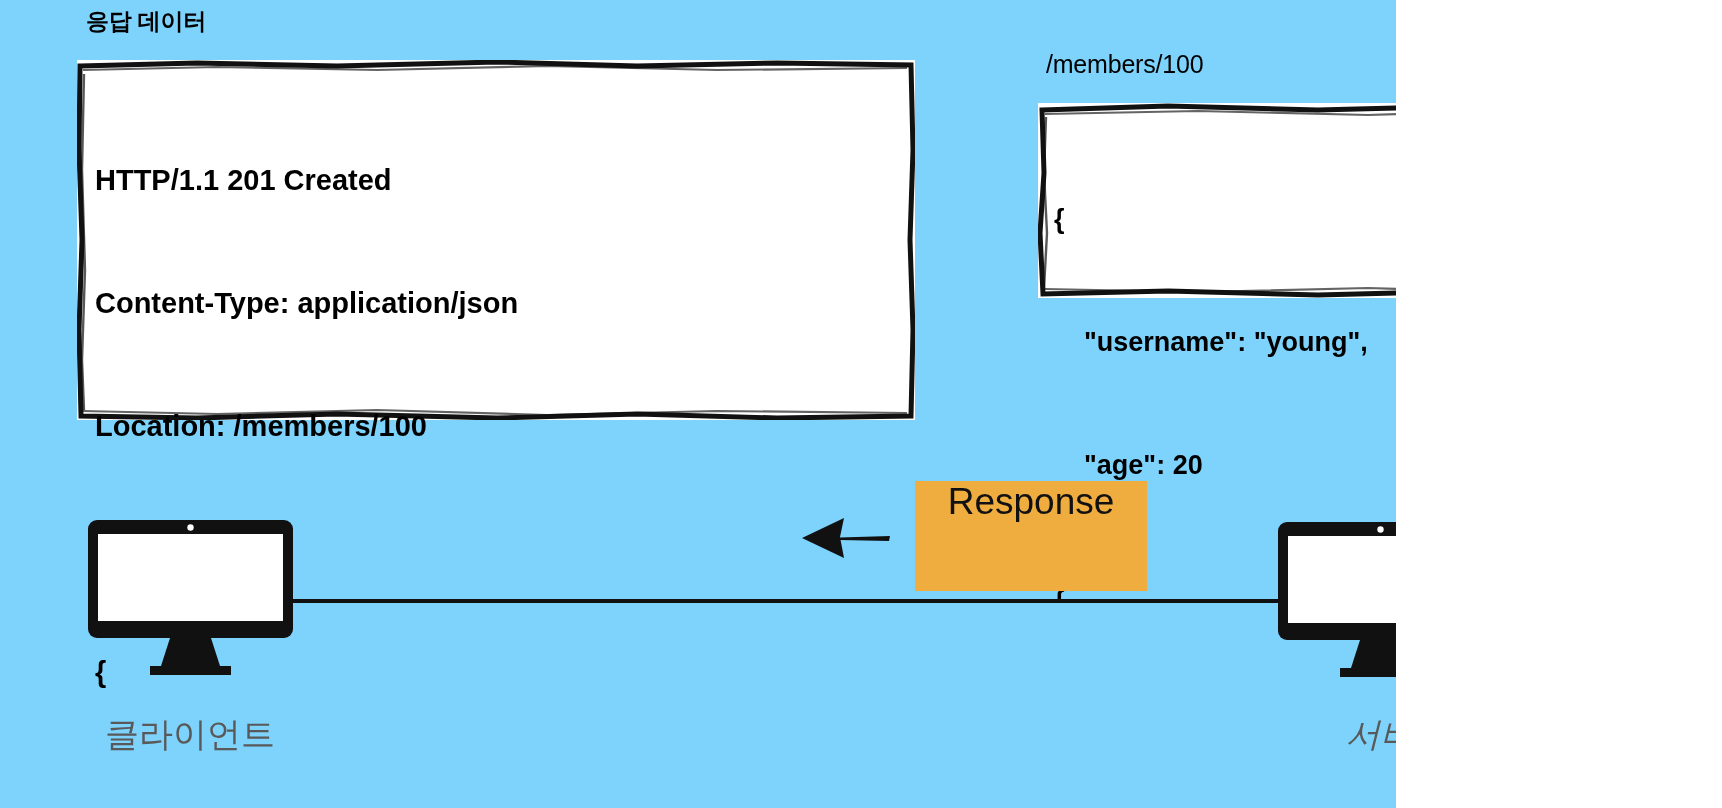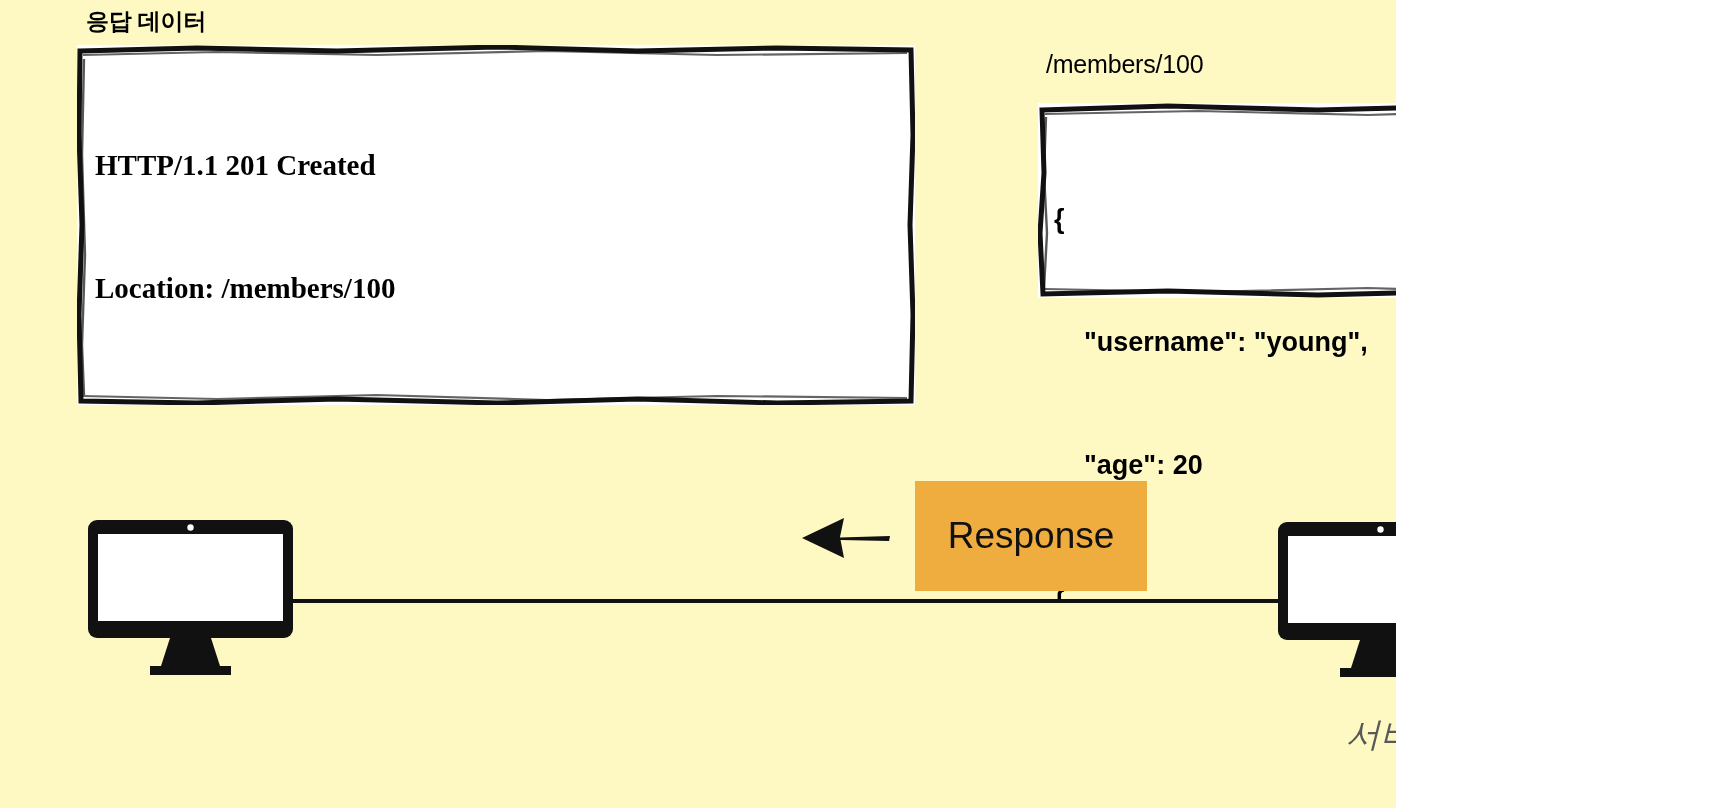--- a/index.html
+++ b/index.html
@@ -8,21 +8,21 @@
     background: #ffffff;
   }
   body {
     font-family: "Liberation Sans", "DejaVu Sans", sans-serif;
     -webkit-font-smoothing: antialiased;
   }
   #canvas {
     position: relative;
     width: 1396px;
     height: 808px;
-    background: #fef9c3;
+    background: #7dd3fc;
     overflow: hidden;
   }
 
   
   .caption {
     position: absolute;
     font-weight: bold;
     color: #000000;
     white-space: pre;
     letter-spacing: -0.2px;
@@ -51,24 +51,23 @@
     pointer-events: none;
   }
   .sketch-box .box-text {
     position: absolute;
     white-space: pre;
     color: #000000;
   }
 
   #response-box {
     left: 77px;
-    top: 45px;
+    top: 60px;
     width: 838px;
     height: 360px;
-    font-family: Liberation Serif, serif;
   }
   #response-box .box-text {
     left: 18px;
     top: 18px;
     font-size: 29px;
     line-height: 41px;
     font-weight: bold;
   }
   .hdr-line { display: block; }
   .blank-line { display: block; height: 41px; }
@@ -124,21 +123,21 @@
   }
 
   
   #response-badge {
     position: absolute;
     left: 915px;
     top: 481px;
     width: 232px;
     height: 110px;
     display: flex;
-    align-items: center;
+    align-items: flex-start;
     justify-content: center;
     color: #111111;
     font-size: 37px;
     white-space: pre;
   }
 </style>
 </head>
 <body>
 
 <div id="canvas">
@@ -151,20 +150,21 @@
                L836,90 L833,180 L836,270 L834,356
                L700,358 L560,354 L420,358 L260,354 L120,358 L4,356
                L2,270 L5,180 L2,90 Z" fill="none" stroke="#111111" stroke-width="5" stroke-linejoin="miter"></path>
       <path d="M6,10 L140,7 L300,10 L470,6 L640,10 L830,8" fill="none" stroke="#111111" stroke-width="2.2" opacity="0.65"></path>
       <path d="M6,351 L140,354 L300,350 L470,355 L640,351 L830,353" fill="none" stroke="#111111" stroke-width="2.2" opacity="0.65"></path>
       <path d="M7,14 L5,110 L8,210 L5,300 L7,350" fill="none" stroke="#111111" stroke-width="2.4" opacity="0.7"></path>
     </svg>
 
     <div class="box-text">
       <span class="hdr-line">HTTP/1.1 201 Created</span>
+      <span class="hdr-line">Content-Type: application/json</span>
       <span class="hdr-line"><span>Location: </span><span>/members/100</span></span>
       <span class="blank-line"></span>
       <span class="hdr-line">{</span>
       
       
       
     </div>
   </div>
 
   <div class="caption" id="resource-caption">/members/100</div>
@@ -192,20 +192,21 @@
 
   <div class="monitor" id="client-monitor">
     <svg width="205" height="155" viewBox="0 0 205 155">
       <rect x="0" y="0" width="205" height="118" rx="9" ry="9" fill="#111111"></rect>
       <rect x="10" y="14" width="185" height="87" fill="#ffffff"></rect>
       <circle cx="102.5" cy="7.5" r="3.2" fill="#ffffff"></circle>
       <polygon points="82,118 123,118 132,146 73,146" fill="#111111"></polygon>
       <rect x="62" y="146" width="81" height="9" fill="#111111"></rect>
     </svg>
   </div>
+  <div class="node-label" id="client-label" style="color: rgb(89, 89, 89);">클라이언트</div>
 
   <div class="monitor" id="server-monitor">
     <svg width="205" height="155" viewBox="0 0 205 155">
       <rect x="0" y="0" width="205" height="118" rx="9" ry="9" fill="#111111"></rect>
       <rect x="10" y="14" width="185" height="87" fill="#ffffff"></rect>
       <circle cx="102.5" cy="7.5" r="3.2" fill="#ffffff"></circle>
       <polygon points="82,118 123,118 132,146 73,146" fill="#111111"></polygon>
       <rect x="62" y="146" width="81" height="9" fill="#111111"></rect>
     </svg>
   </div>

